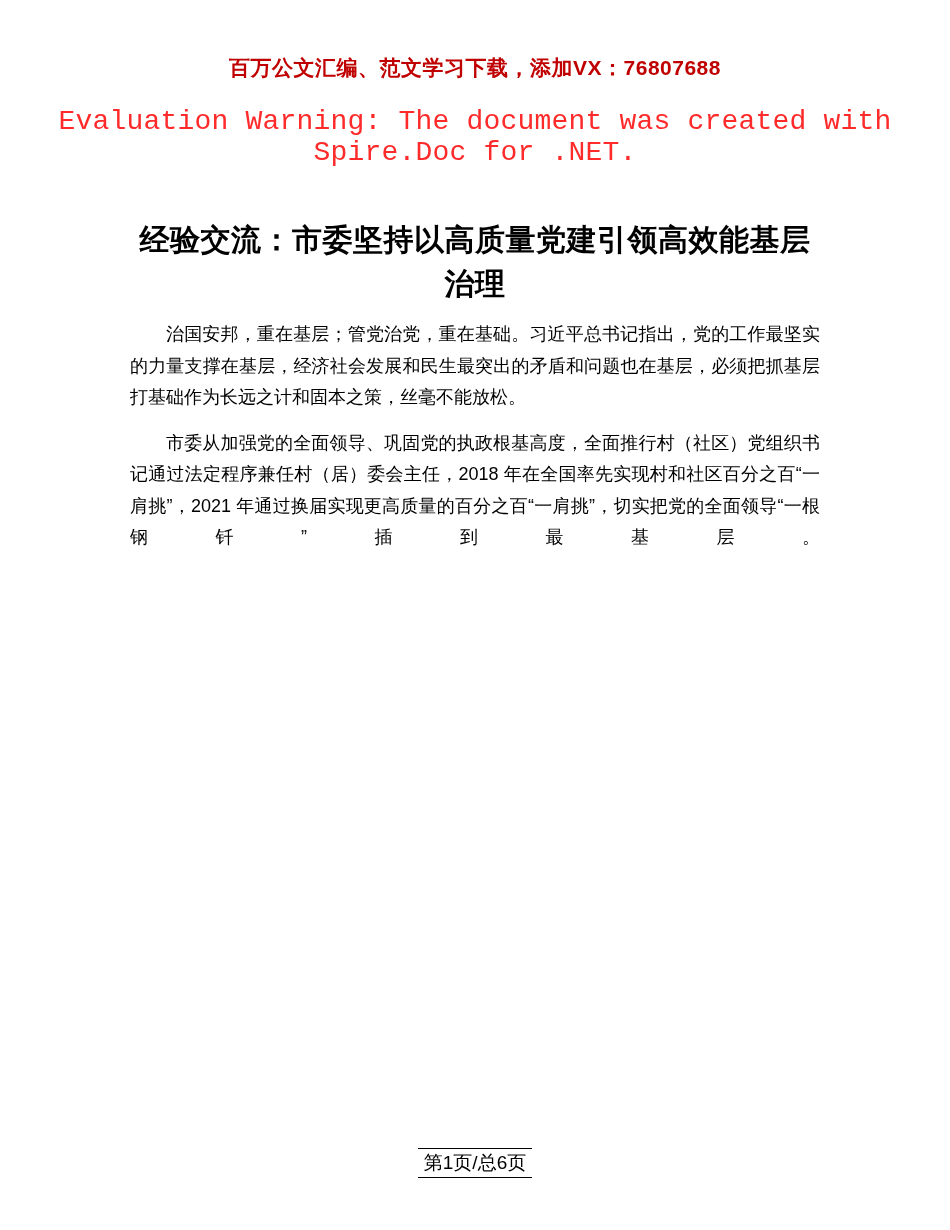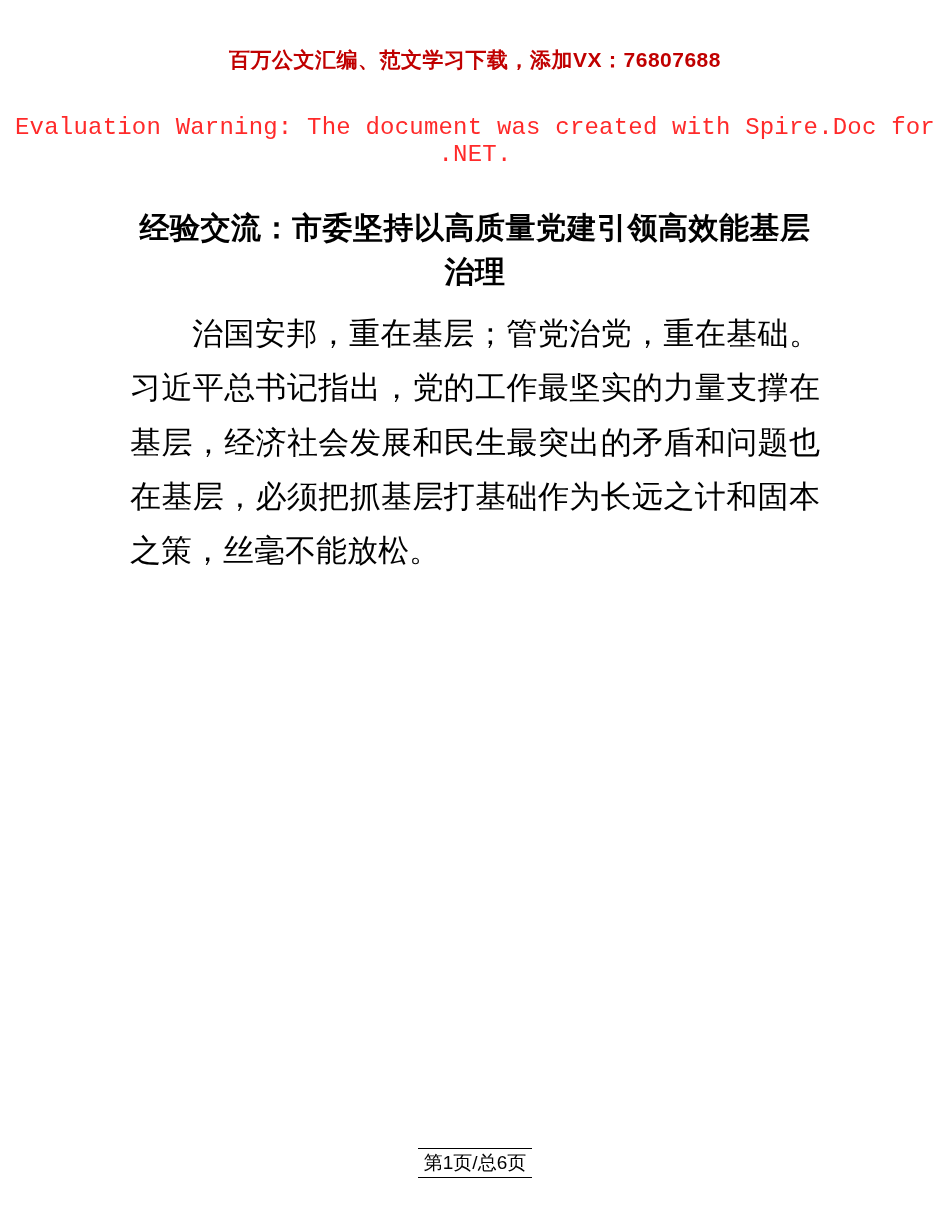--- a/index.html
+++ b/index.html
@@ -12,57 +12,57 @@
     height: 1230px;
     font-family: "Liberation Serif", "DejaVu Serif", serif;
     color: #000000;
     position: relative;
     overflow: hidden;
   }
   .page {
     width: 950px;
     height: 1230px;
     box-sizing: border-box;
-    padding: 4px;
+    padding: 12px;
     position: relative;
     background: #ffffff;
   }
   .banner {
     text-align: center;
     color: #c00000;
     font-weight: bold;
     font-size: 21px;
     letter-spacing: 0.5px;
     padding-top: 42px;
     font-family: "Liberation Sans", "DejaVu Sans", sans-serif;
   }
   .eval-warning {
     text-align: center;
     color: #ff2a2a;
-    font-size: 24px;
-    margin-top: 40px;
+    font-size: 28px;
+    margin-top: 24px;
     font-family: "Liberation Mono", "DejaVu Sans Mono", monospace;
     letter-spacing: 0.2px;
   }
   .doc-body {
-    margin: 0 auto;
+    margin: 12px auto;
     width: 690px;
     padding-top: 20px;
   }
   h1.title {
     font-size: 30px;
     font-weight: bold;
     text-align: center;
     line-height: 1.45;
     margin: 18px 0 14px 0;
     font-family: "Liberation Sans", "DejaVu Sans", sans-serif;
     letter-spacing: 0.5px;
   }
   p.para {
-    font-size: 31px;
+    font-size: 18px;
     line-height: 1.75;
     margin: 0 0 14px 0;
     text-indent: 2em;
     text-align: justify;
     font-family: "Liberation Sans", "DejaVu Sans", sans-serif;
   }
   p.para.justify-spread {
     text-align: justify;
     text-align-last: justify;
   }
@@ -90,19 +90,20 @@
 <div class="page">
 
   <div class="banner">百万公文汇编、范文学习下载，添加VX：76807688</div>
 
   <div class="eval-warning">Evaluation Warning: The document was created with Spire.Doc for .NET.</div>
 
   <div class="doc-body">
     <h1 class="title">经验交流：市委坚持以高质量党建引领高效能基层治理</h1>
 
     <p class="para">治国安邦，重在基层；管党治党，重在基础。习近平总书记指出，党的工作最坚实的力量支撑在基层，经济社会发展和民生最突出的矛盾和问题也在基层，必须把抓基层打基础作为长远之计和固本之策，丝毫不能放松。</p>
+    <p class="para justify-spread">市委从加强党的全面领导、巩固党的执政根基高度，全面推行村（社区）党组织书记通过法定程序兼任村（居）委会主任，2018 年在全国率先实现村和社区百分之百“一肩挑”，2021 年通过换届实现更高质量的百分之百“一肩挑”，切实把党的全面领导“一根钢钎”插到最基层。</p>
   </div>
 
   <div class="footer">
     <span class="footer-line">第1页/总6页</span>
   </div>
 
 </div>
 
 </body></html>

